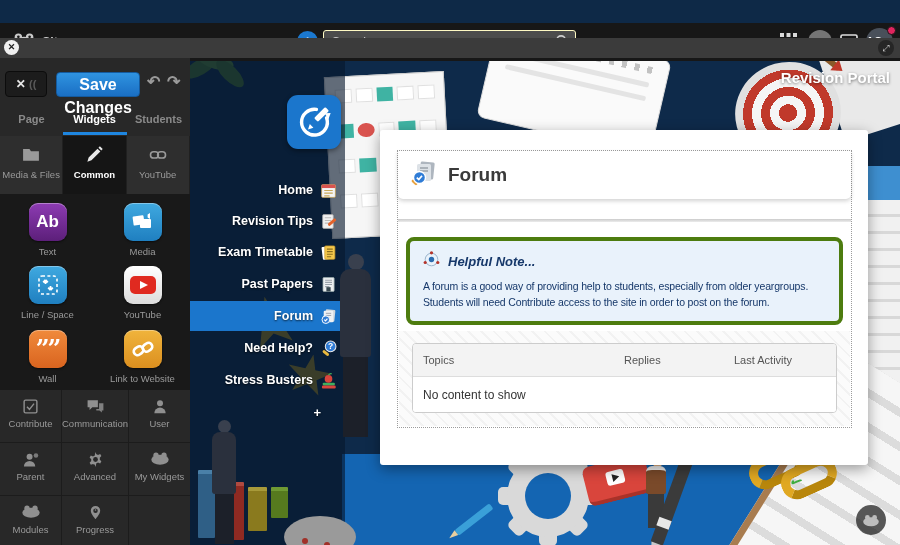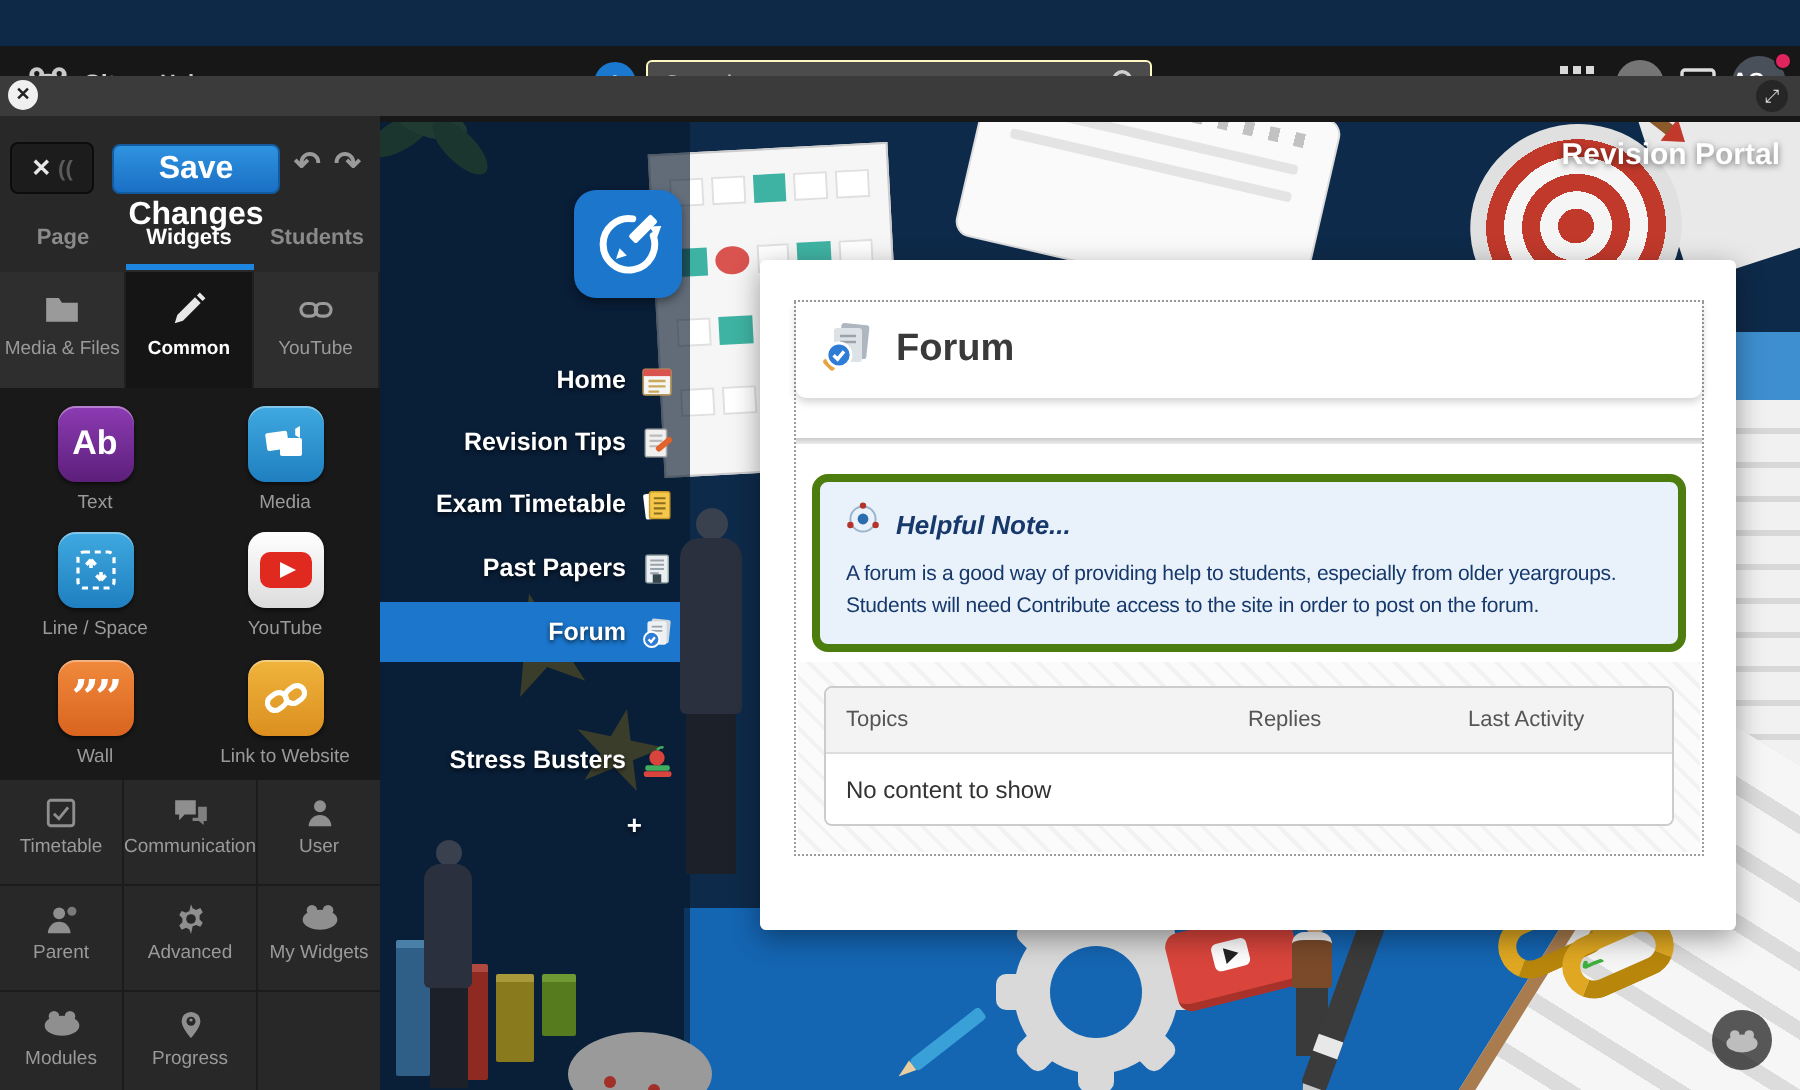--- a/index.html
+++ b/index.html
@@ -313,21 +313,21 @@
         <span>Link to File</span>
       </div>
     </div>
 
     <div class="ggrid">
       <div class="gcell">
         <span class="gi"><svg width="17" height="17" viewBox="0 0 24 24" fill="none" stroke="#8f8f8f" stroke-width="2">
               <rect x="3" y="3" width="18" height="18" rx="2"></rect>
               <path d="M7 12.5l3.5 3.5L17 8"></path>
             </svg></span>
-        <span>Timetable</span>
+        <span>Contribute</span>
       </div>
       <div class="gcell">
         <span class="gi"><svg width="19" height="17" viewBox="0 0 24 20" fill="#8f8f8f">
               <path d="M2 2h13v9H8l-3.5 3.5V11H2z"></path>
               <path d="M16.5 6H22v9h-2v2.5L17 15h-4v-2h3.5z" opacity=".85"></path>
             </svg></span>
         <span>Communication</span>
       </div>
       <div class="gcell">
         <span class="gi"><svg width="16" height="17" viewBox="0 0 24 24" fill="#8f8f8f">
@@ -517,20 +517,28 @@
             </svg></span>
       </div>
       <div class="nav-row sel" style="top:243px">
         <span class="nav-label">Forum</span>
         <span class="nav-ico"><svg width="17" height="17" viewBox="0 0 16 16">
               <rect x="5" y="1.5" width="9" height="11" rx="1" fill="#cfd6dc" transform="rotate(6 9.5 7)"></rect>
               <rect x="3.5" y="2.5" width="9" height="11" rx="1" fill="#eef1f4"></rect>
               <path d="M5.5 5h5M5.5 7h5M5.5 9h3" stroke="#9aa2ab" stroke-width="0.9"></path>
               <circle cx="5.5" cy="11" r="3.6" fill="#2f7cd6" stroke="#fff" stroke-width="0.9"></circle>
               <path d="M4 11l1.2 1.2 1.8-2.2" stroke="#fff" stroke-width="1.1" fill="none"></path>
+            </svg></span>
+      </div>
+      <div class="nav-row" style="top:275px">
+        <span class="nav-label">Need Help?</span>
+        <span class="nav-ico"><svg width="17" height="17" viewBox="0 0 16 16">
+              <rect x="2" y="10.5" width="7" height="2.8" rx="1.4" transform="rotate(40 5 12)" fill="#e8b83f"></rect>
+              <circle cx="10" cy="6" r="5" fill="#2f7cd6" stroke="#e8e8e8" stroke-width="1"></circle>
+              <text x="10" y="8.8" font-size="8" font-weight="bold" fill="#fff" text-anchor="middle" font-family="Liberation Sans, sans-serif">?</text>
             </svg></span>
       </div>
       <div class="nav-row" style="top:307px">
         <span class="nav-label">Stress Busters</span>
         <span class="nav-ico"><svg width="17" height="17" viewBox="0 0 16 16">
               <rect x="2.5" y="10" width="11.5" height="2.6" rx="1" fill="#3faf5f"></rect>
               <rect x="1.8" y="12.8" width="13" height="2.7" rx="1" fill="#d9453c"></rect>
               <circle cx="8" cy="6.5" r="3.6" fill="#d9453c"></circle>
               <path d="M8 2.8q1.8-1.8 3-1" stroke="#3faf5f" stroke-width="1.2" fill="none"></path>
             </svg></span>

